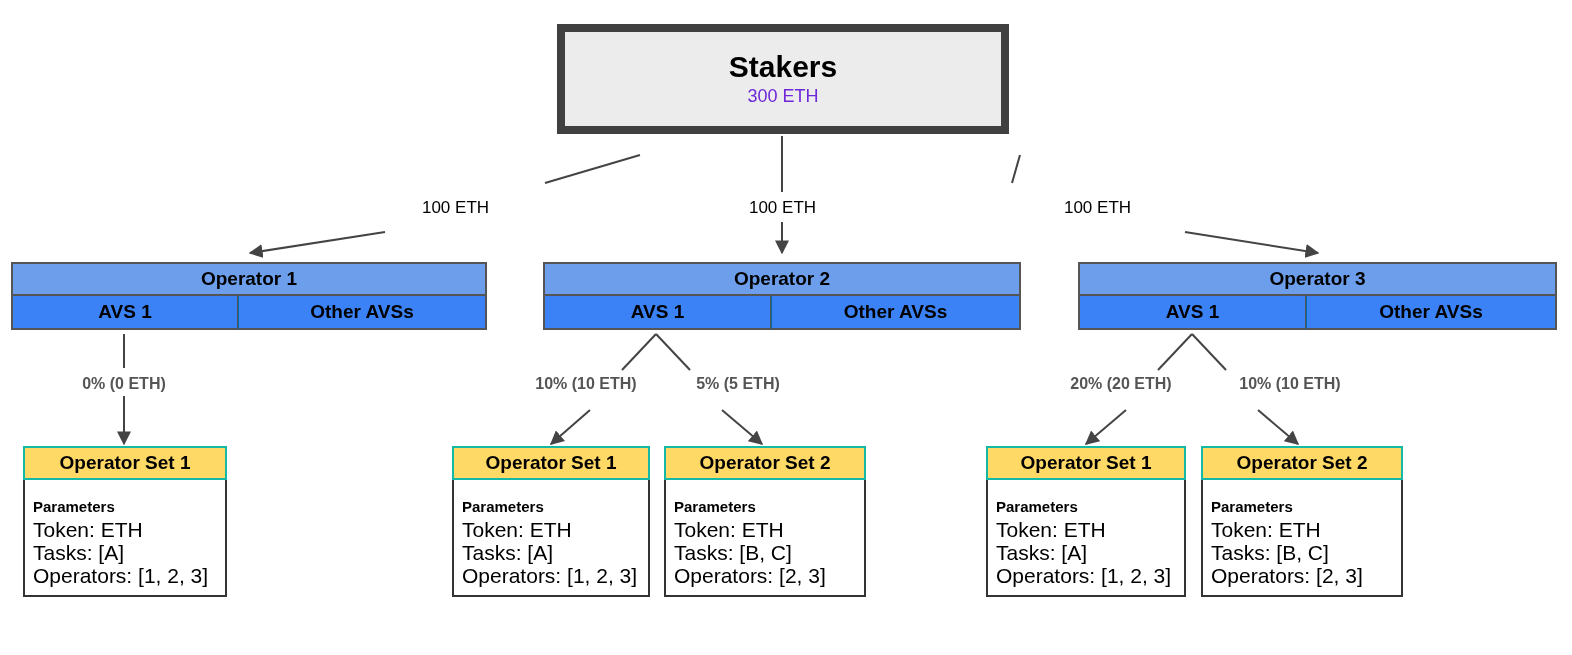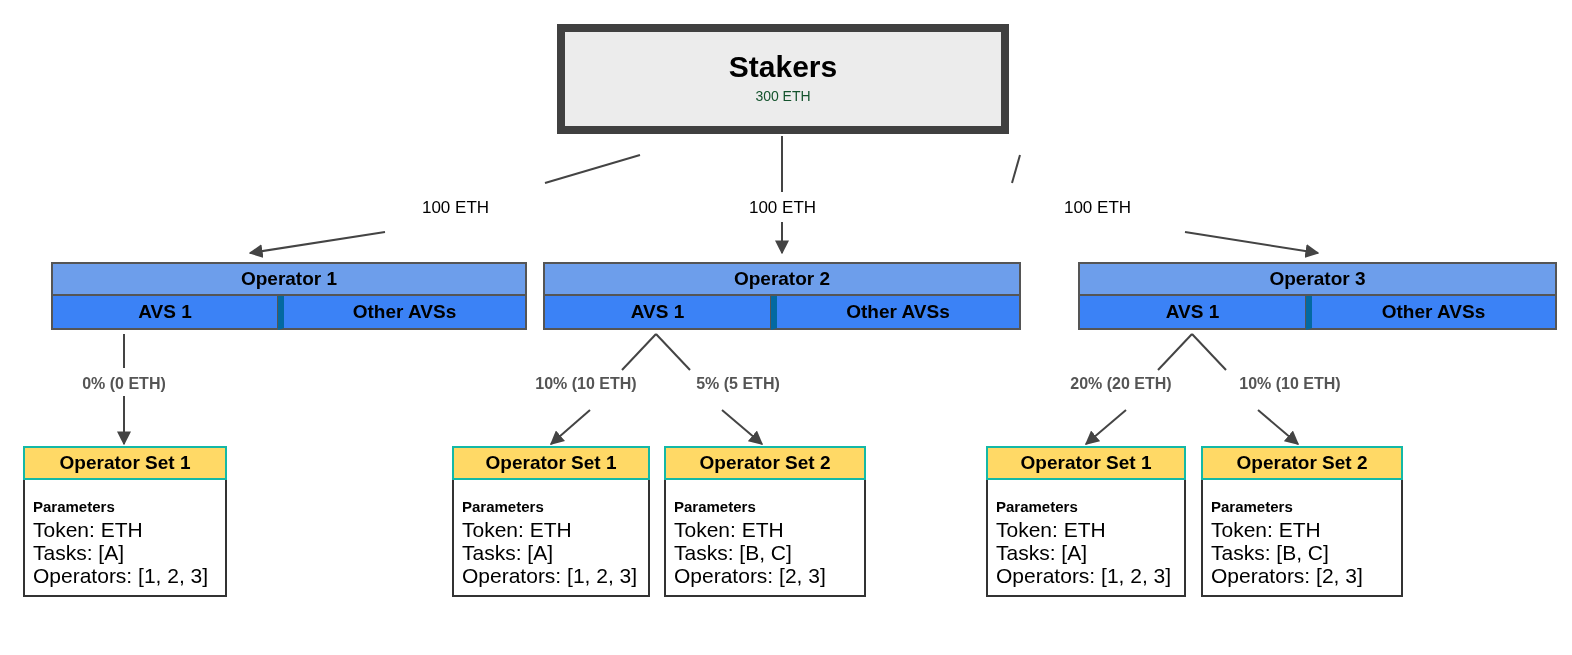--- a/index.html
+++ b/index.html
@@ -41,22 +41,22 @@
     align-items: center;
     justify-content: center;
   }
   .stakers-title {
     font-size: 30px;
     font-weight: bold;
     color: #000000;
     line-height: 34px;
   }
   .stakers-sub {
-    font-size: 14px;
-    color: #14532d;
+    font-size: 18px;
+    color: #6d28d9;
     line-height: 24px;
     margin-top: 0;
   }
 
   
   .operator {
     position: absolute;
     box-sizing: border-box;
   }
   .op-header {
@@ -82,21 +82,21 @@
     border-top: none;
     box-sizing: border-box;
     display: flex;
     align-items: center;
     justify-content: center;
     font-size: 19px;
     font-weight: bold;
     color: #000000;
   }
   .op-avs.left  { border-right: 1px solid #555555; }
-  .op-avs.right { border-left: 6px solid #0369a1; }
+  .op-avs.right { border-left: 1px solid #0369a1; }
 
   
   .opset {
     position: absolute;
     box-sizing: border-box;
   }
   .opset-header {
     height: 34px;
     background: #FFD966;
     border: 2px solid #14b8a6;
@@ -198,21 +198,21 @@
 
   <div class="stakers-box">
     <div class="stakers-title">Stakers</div>
     <div class="stakers-sub">300 ETH</div>
   </div>
 
   <div class="edge-label" style="left:368px; top:198px; width:175px;">100 ETH</div>
   <div class="edge-label" style="left:695px; top:198px; width:175px;">100 ETH</div>
   <div class="edge-label" style="left:1010px; top:198px; width:175px;">100 ETH</div>
 
-  <div class="operator" style="left:11px; top:262px; width:476px;margin-left:40px;">
+  <div class="operator" style="left:11px; top:262px; width:476px;">
     <div class="op-header">Operator 1</div>
     <div class="op-avs-row">
       <div class="op-avs left" style="width:227px;">AVS 1</div>
       <div class="op-avs right" style="width:249px;">Other AVSs</div>
     </div>
   </div>
 
   <div class="operator" style="left:543px; top:262px; width:478px;">
     <div class="op-header">Operator 2</div>
     <div class="op-avs-row">

